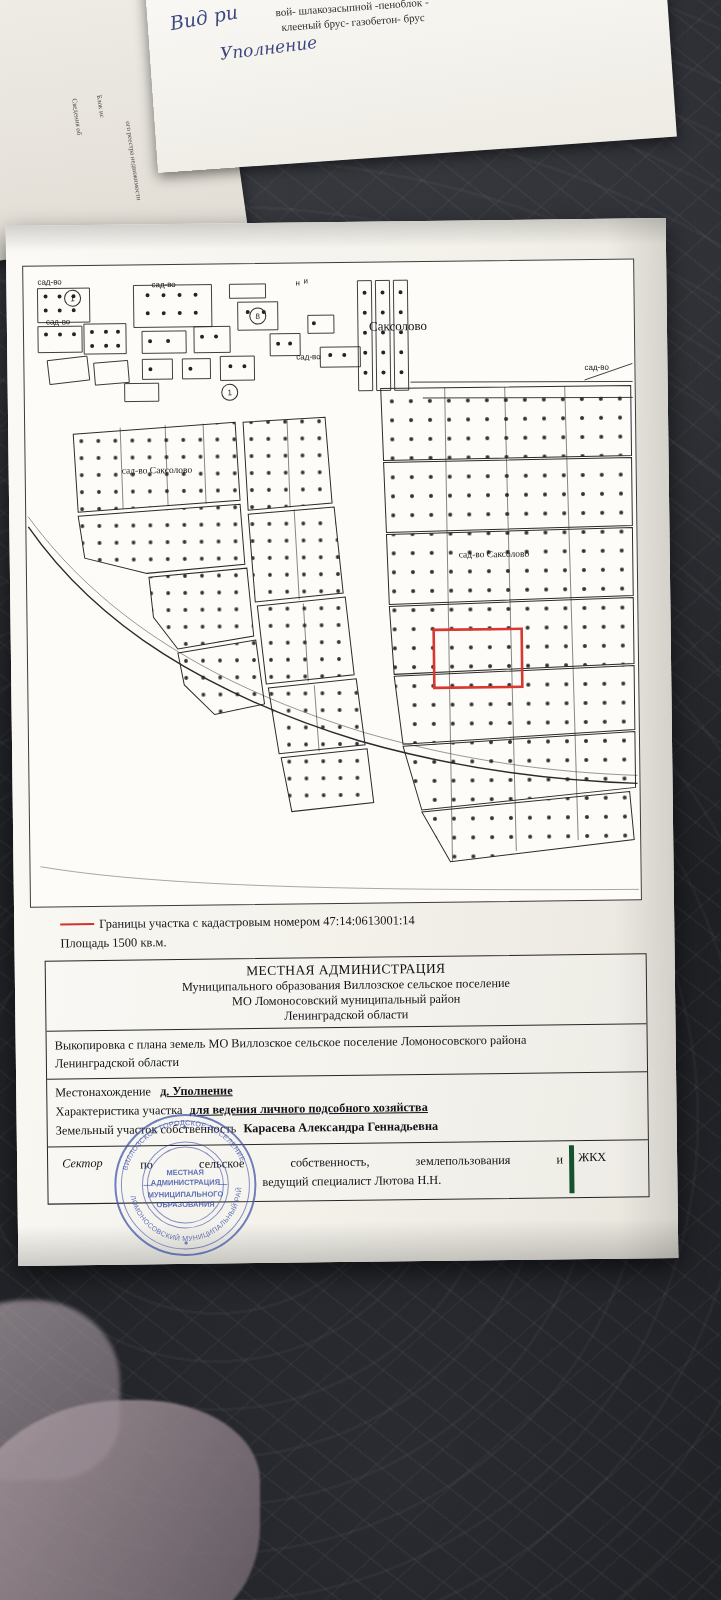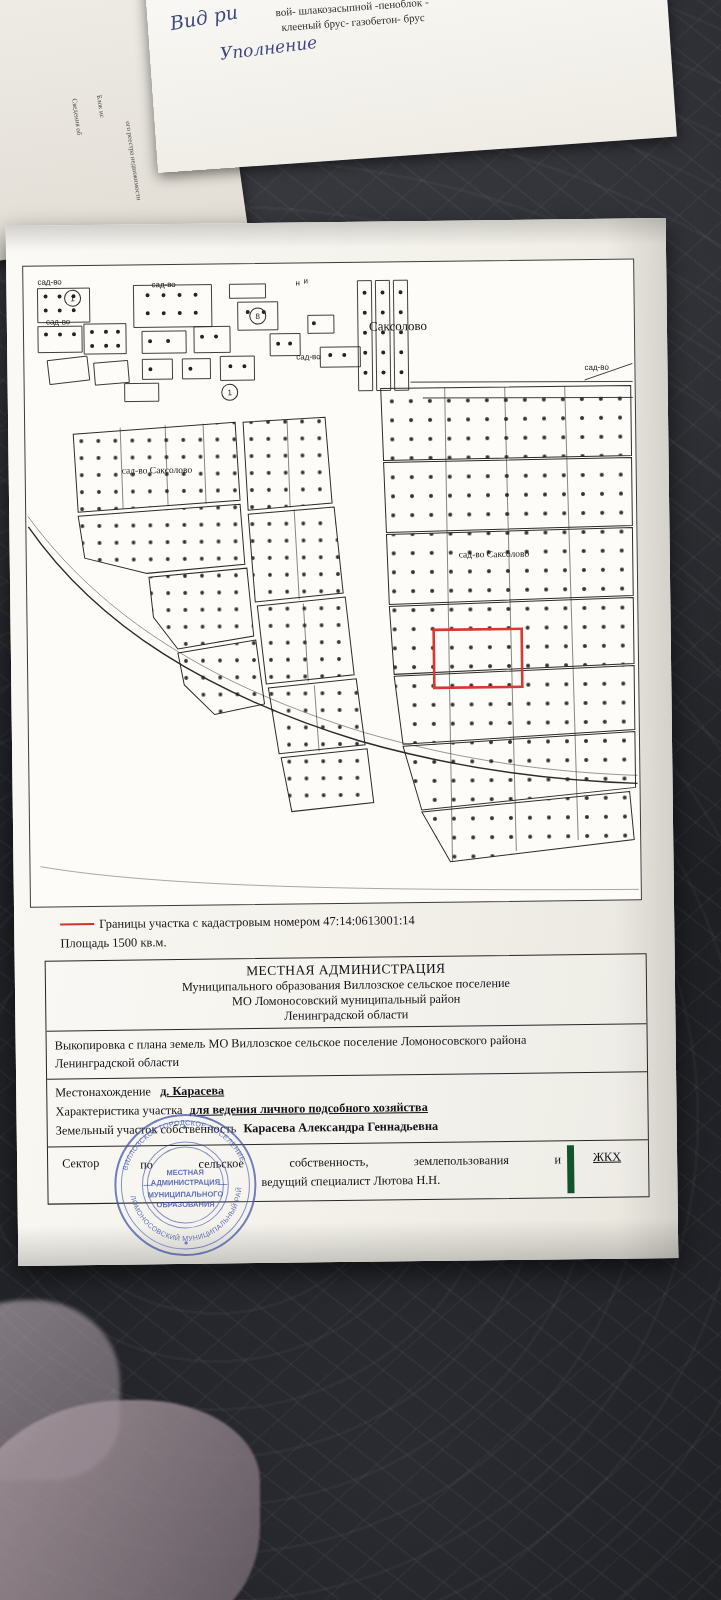--- a/index.html
+++ b/index.html
@@ -256,38 +256,38 @@
   .sector-row {
     display: flex;
     align-items: flex-start;
     min-height: 46px;
     position: relative;
   }
   .sector-left {
     width: 62px;
     padding: 5px 6px;
     border-right: 0px solid transparent;
+    font-style: italic;
   }
   .sector-mid {
     flex: 1;
     padding: 5px 6px 5px 10px;
     line-height: 19px;
   }
   .sp-line {
     display: flex;
     justify-content: space-between;
   }
   .sp-line span { white-space: nowrap; }
   .jkx-cell {
     width: 58px;
-    text-align: center;
+    text-align: left;
     padding: 5px 4px;
-    border-left: 7px solid #14532d;
+    border-left: 5px solid #14532d;
     align-self: stretch;
-    text-decoration: underline;
   }
 
   
   #stamp {
     position: absolute;
     left: 92px;
     top: 885px;
     width: 152px;
     height: 152px;
     pointer-events: none;
@@ -554,21 +554,21 @@
       </div>
 
       <div class="row block2">
         <div>Выкопировка с плана земель МО Виллозское сельское поселение Ломоносовского района</div>
         <div>Ленинградской области</div>
       </div>
 
       <div class="row block3">
         <div>
           <span>Местонахождение</span>
-          <span class="bold u" style="margin-left:6px">д. Карасева</span>
+          <span class="bold u" style="margin-left:6px">д. Уполнение</span>
         </div>
         <div>
           <span>Характеристика участка</span>
           <span class="bold u" style="margin-left:4px">для ведения личного подсобного хозяйства</span>
         </div>
         <div>
           <span>Земельный участок собственность</span>
           <span class="bold" style="margin-left:4px">Карасева Александра Геннадьевна</span>
         </div>
       </div>

